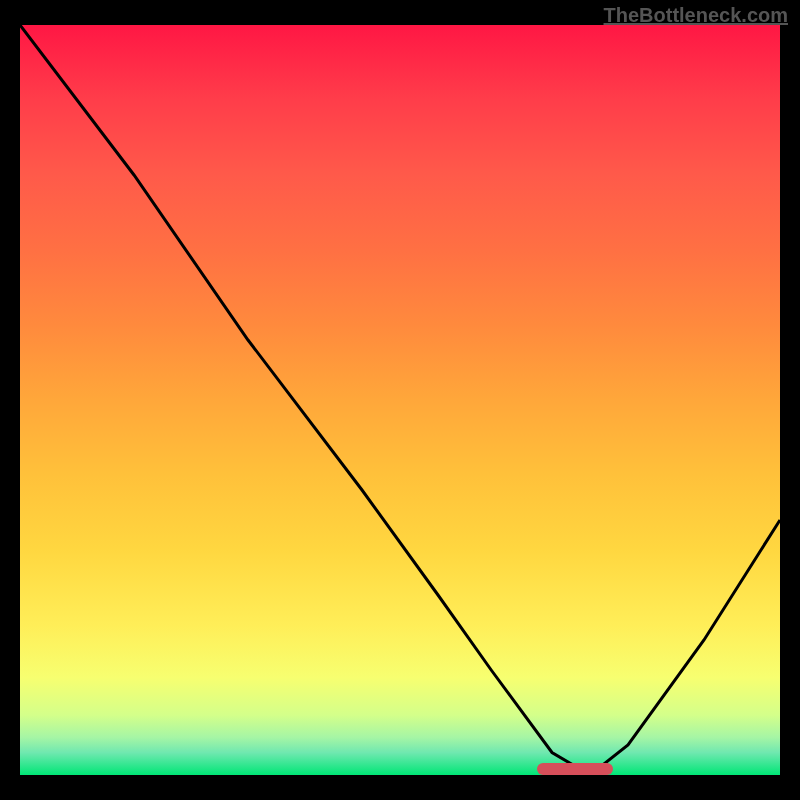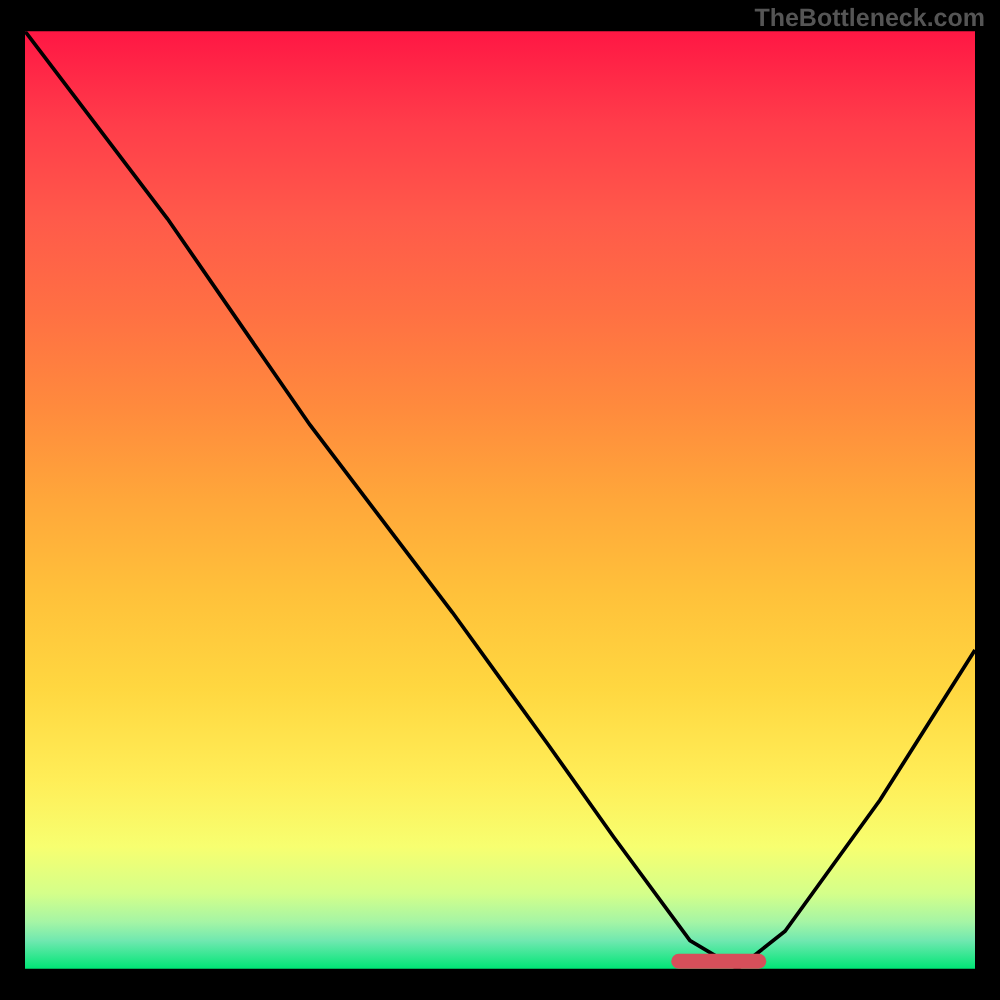--- a/index.html
+++ b/index.html
@@ -12,20 +12,21 @@
     font-family: Arial, sans-serif;
   }
   .attribution {
     position: absolute;
     top: 4px;
     right: 12px;
     color: #555;
     font-size: 20px;
     font-weight: bold;
     z-index: 10;
+    text-decoration: underline;
   }
   .plot {
     position: absolute;
     left: 20px;
     top: 25px;
     width: 760px;
     height: 750px;
     background: linear-gradient(to bottom,
       #ff1744 0%,
       #ff3d4a 10%,

